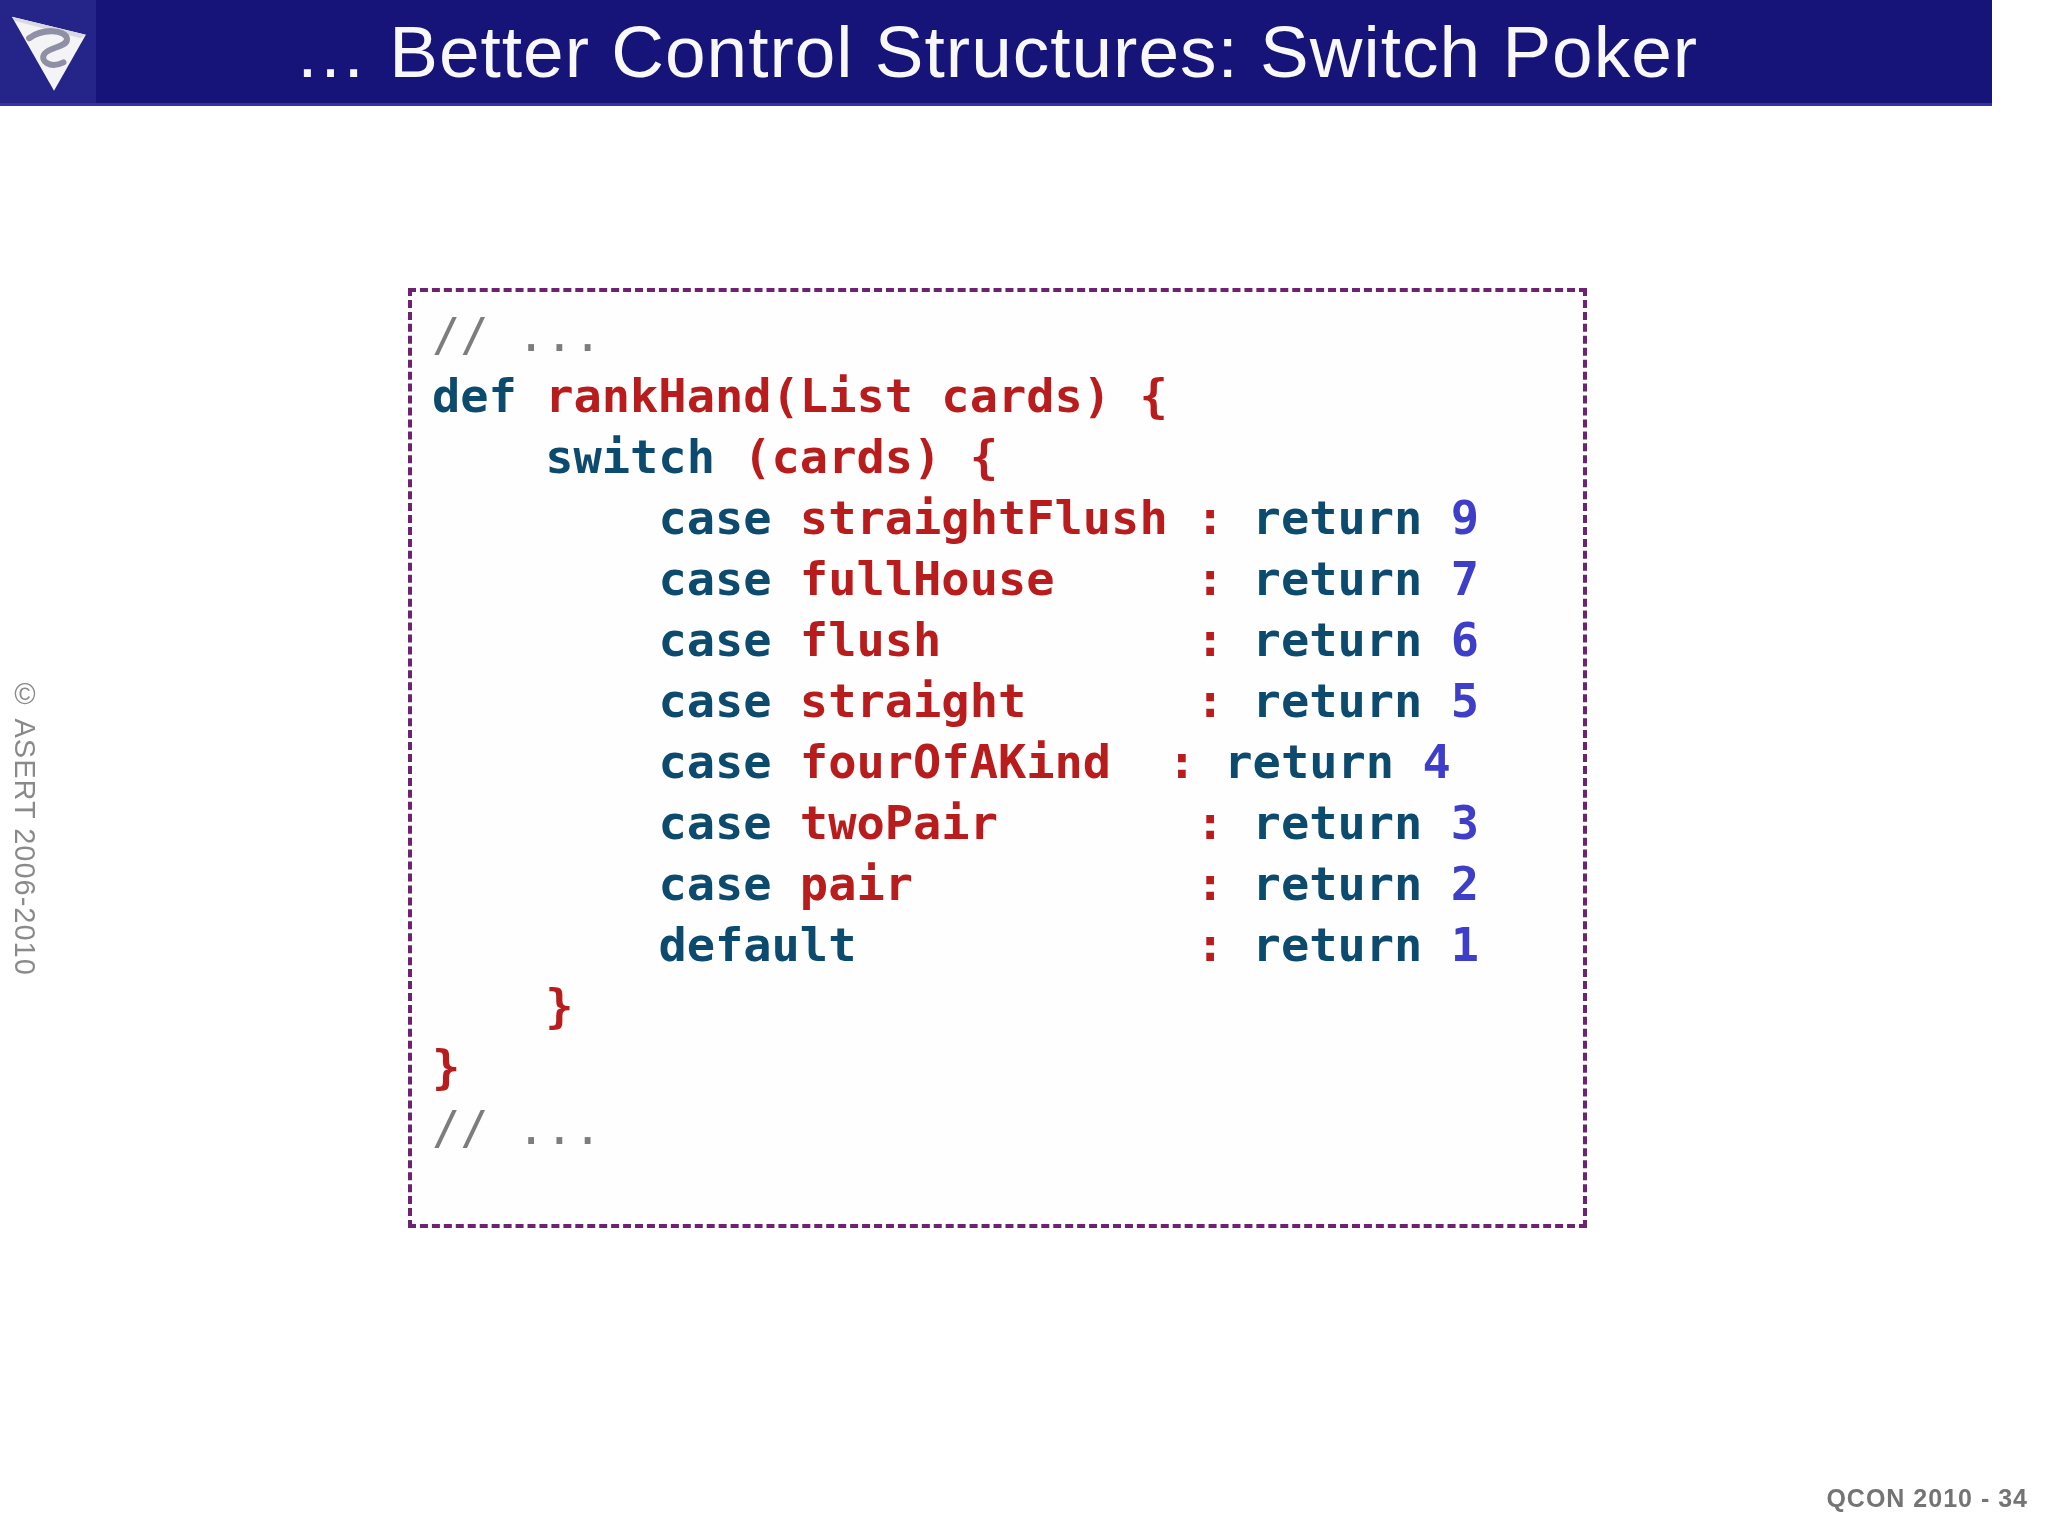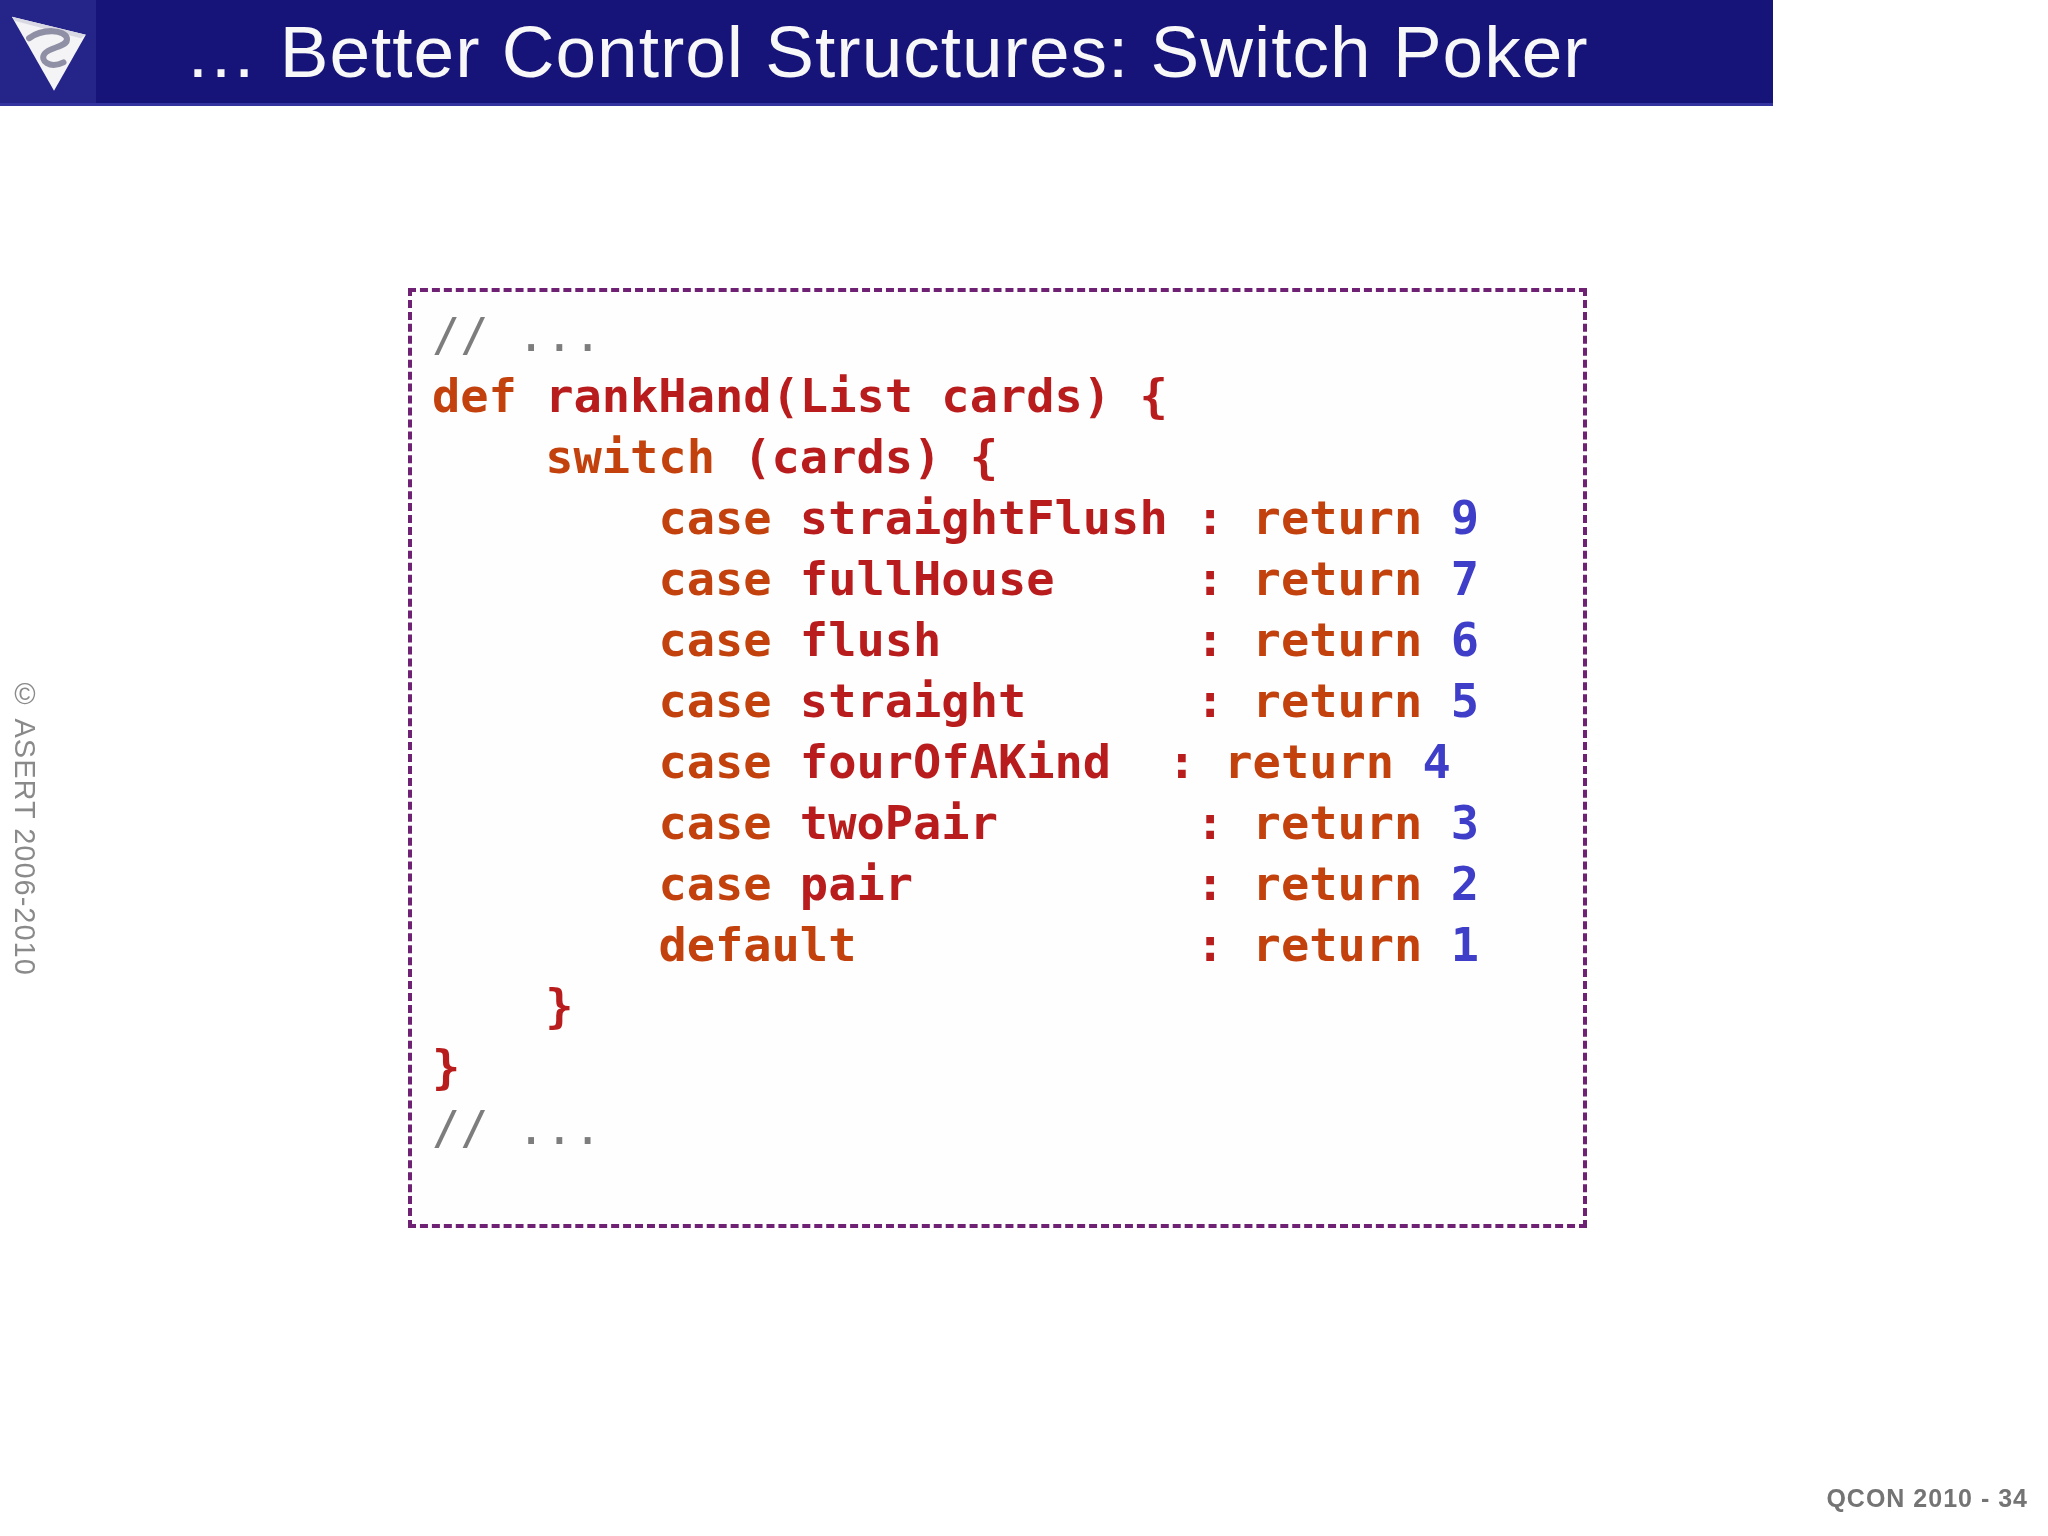--- a/index.html
+++ b/index.html
@@ -2,21 +2,21 @@
 <html><head>
 <meta charset="utf-8">
 <style>
   html,body{margin:0;padding:0;}
   body{
     width:2048px;height:1536px;position:relative;overflow:hidden;
     background:#ffffff;font-family:"Liberation Sans",sans-serif;
   }
   
   .header-bar{
-    position:absolute;left:0;top:0;width:1773px;height:103px;
+    position:absolute;left:0;top:0;width:1992px;height:103px;
     background:#171479;border-bottom:3px solid #3434a0;
     display:flex;align-items:center;justify-content:center;
   }
   .logo-box{
     position:absolute;left:0;top:0;width:96px;height:103px;
     background:#242489;display:flex;align-items:center;justify-content:center;
   }
   .page-title{
     color:#f8f8f8;font-size:73px;font-weight:400;letter-spacing:1px;
     white-space:nowrap;line-height:103px;
@@ -32,21 +32,21 @@
     position:absolute;left:408px;top:288px;width:1179px;height:940px;
     box-sizing:border-box;border:4px dashed #6f2173;background:#fefefe;
     padding:12px 0 0 20px;overflow:hidden;
   }
   .code-line{
     font-family:"DejaVu Sans Mono",monospace;
     font-size:47px;line-height:61px;font-weight:700;
     white-space:pre;color:#141414;
   }
   .tok{white-space:pre;}
-  .tok.k{color:#c2410c;}
+  .tok.k{color:#0c4a6e;}
   .tok.p{color:#b91c1c;}
   .tok.n{color:#3e3ec9;}
   .tok.c{color:#7d7d7d;font-weight:400;}
   
   .page-number{
     position:absolute;right:20px;top:1484px;
     color:#747474;font-size:25px;font-weight:700;letter-spacing:1px;
   }
 </style>
 </head>

